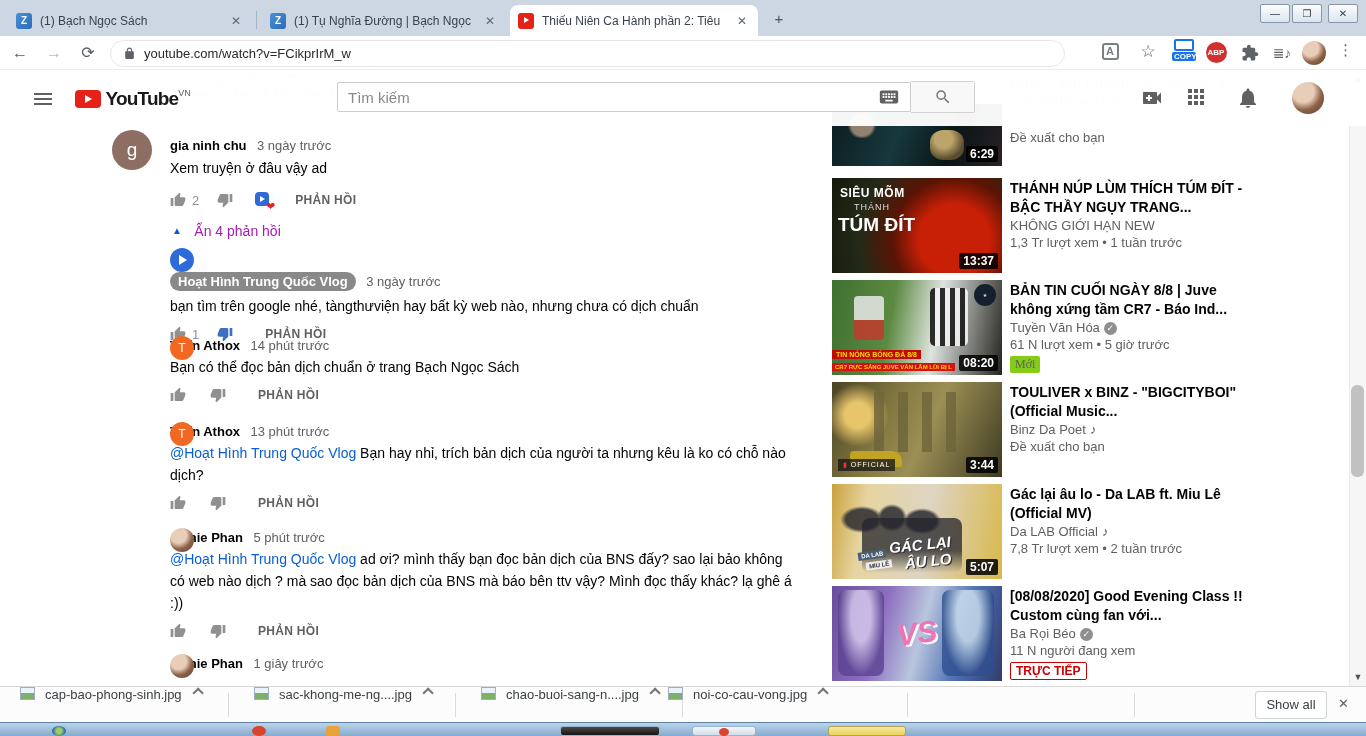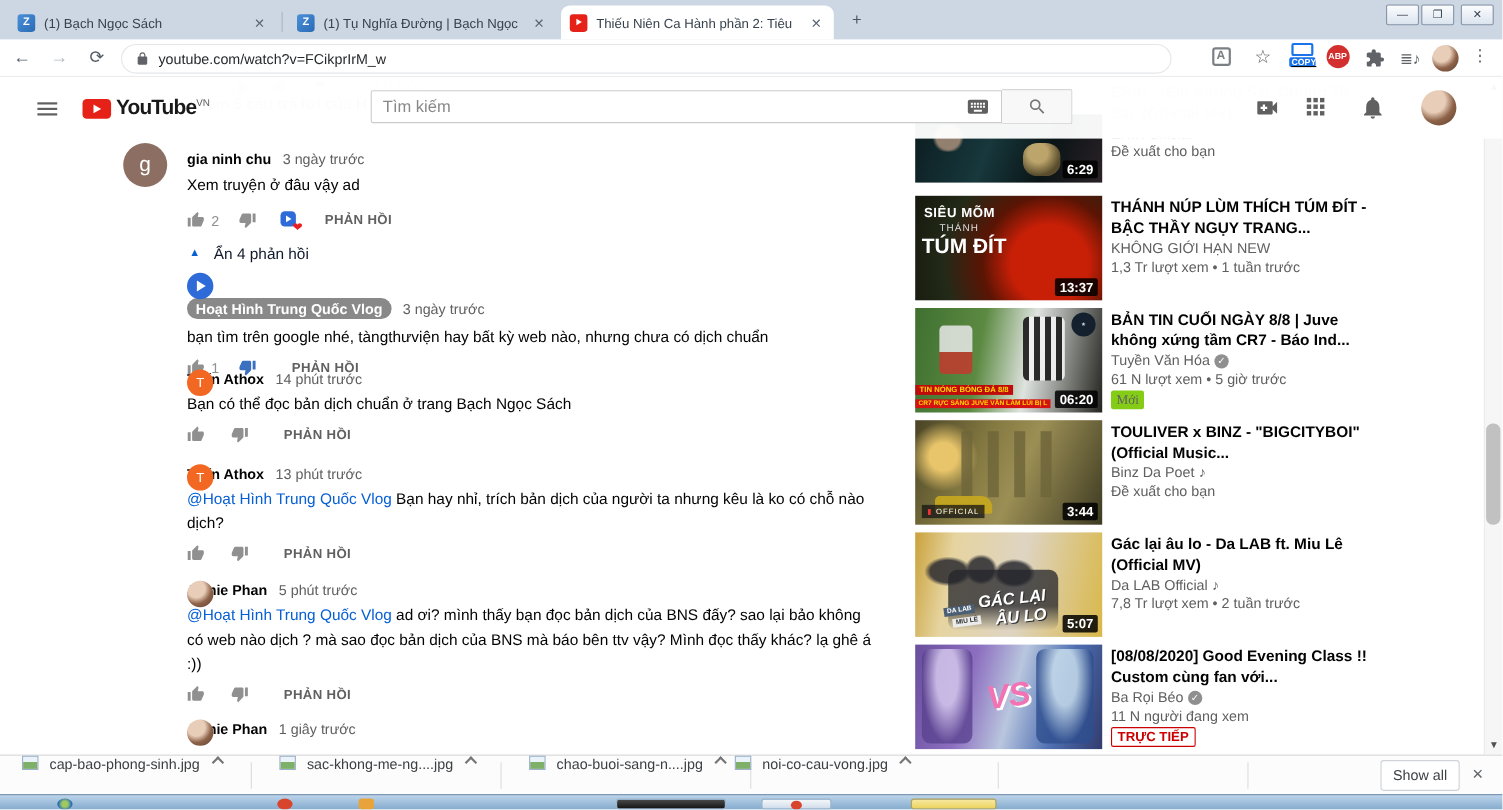--- a/index.html
+++ b/index.html
@@ -53,21 +53,21 @@
   .cmt-time { font-size:13px; color:#606060; margin-left:6px; font-weight:normal; }
   .cmt-text { font-size:14px; color:#030303; line-height:22px; width:625px; }
   .mention { color:#065fd4; }
   .act-row { display:flex; align-items:center; height:16px; }
   .t-ic { width:16px; height:16px; fill:#909090; }
   .t-ic.down { transform:rotate(180deg); }
   .t-ic.active { fill:#3b6fc0; }
   .like-n { font-size:13px; color:#909090; margin:0 0 0 6px; }
   .reply-lbl { font-size:12px; font-weight:bold; color:#606060; letter-spacing:0.3px; }
   .pill { background:#898989; color:#fff; font-size:13px; font-weight:bold; border-radius:12px; padding:2px 8px; }
-  .blue-link { color:#0f172a; font-size:14px; font-weight:bold; }
+  .blue-link { color:#a21caf; font-size:14px; font-weight:bold; }
   .reply { left:170px; width:660px; }
   .r-avatar { position:absolute; left:0; top:0; width:24px; height:24px; border-radius:50%; }
   .r-body { }
   .play-avatar { background:#2f6bd8; position:relative; }
   .play-avatar::after { content:""; position:absolute; left:9px; top:7px; border-left:8px solid #fff; border-top:5px solid transparent; border-bottom:5px solid transparent; }
   .heart-badge { position:relative; width:16px; height:16px; }
   .hb-av { width:14px; height:14px; border-radius:4px; background:#2f6bd8; position:absolute; top:0; left:0; }
   .hb-av::after { content:""; position:absolute; left:5px; top:4px; border-left:5px solid #fff; border-top:3px solid transparent; border-bottom:3px solid transparent; }
   .hb-heart { position:absolute; right:-4px; bottom:-5px; color:#e91e1e; font-size:11px; }
 
@@ -159,21 +159,21 @@
   <div class="abs omnibox">
     <svg class="t-ic" style="width:13px;height:13px;fill:#5f6368;">
         <use href="#lock"></use>
       </svg>
     <span class="url-text">youtube.com/watch?v=FCikprIrM_w</span>
   </div>
   <div class="abs ext-ic" style="left:1098px;">
     <span style="display:inline-block;width:17px;height:17px;border:2px solid #7b8085;border-radius:3px;color:#7b8085;font-size:11px;font-weight:bold;line-height:13px;">A</span>
   </div>
   <div class="abs ext-ic" style="left:1136px; font-size:17px; color:#5f6368;">☆</div>
-  <div class="abs ext-ic" style="left:1172px; top:3px;text-decoration:underline;">
+  <div class="abs ext-ic" style="left:1172px; top:3px;">
     <div style="width:20px;height:12px;border:2px solid #1a73e8;border-radius:2px;margin:0 auto;"></div>
     <div style="background:#1a73e8;color:#fff;font-size:8px;font-weight:bold;border-radius:2px;padding:0 2px;margin-top:1px;">COPY</div>
   </div>
   <div class="abs ext-ic" style="left:1204px;">
     <span style="display:inline-block;width:21px;height:21px;border-radius:50%;background:#d32f2f;color:#fff;font-size:8px;font-weight:bold;line-height:21px;">ABP</span>
   </div>
   <div class="abs ext-ic" style="left:1238px;">
     <svg style="width:18px;height:18px;fill:#5f6368;margin-top:3px;">
         <use href="#puzzle"></use>
       </svg>
@@ -376,21 +376,21 @@
   <div class="abs vid-title" style="top:179px;">THÁNH NÚP LÙM THÍCH TÚM ĐÍT - BẬC THẦY NGỤY TRANG...</div>
   <div class="abs vid-ch" style="top:218px;">KHÔNG GIỚI HẠN NEW</div>
   <div class="abs vid-meta" style="top:235px;">1,3 Tr lượt xem • 1 tuần trước</div>
 
   <div class="abs vid-thumb" style="top:280px; background:linear-gradient(100deg,#3f7030 0%,#5c8a42 35%,#dfe3df 60%,#23231f 100%);">
     <div style="position:absolute;right:6px;top:4px;width:22px;height:22px;border-radius:50%;background:#14202e;color:#cfd8e6;font-size:5px;text-align:center;line-height:22px;">★</div>
     <div style="position:absolute;left:22px;top:16px;width:30px;height:44px;background:linear-gradient(#e8e8e8 55%,#c23a2e 55%);border-radius:4px;opacity:.85;"></div>
     <div style="position:absolute;right:34px;top:8px;width:38px;height:58px;background:repeating-linear-gradient(90deg,#181818 0 5px,#f2f2f2 5px 10px);border-radius:5px;opacity:.9;"></div>
     <div style="position:absolute;left:0;bottom:16px;background:#c00b0b;color:#ffd900;font-size:7px;font-weight:bold;padding:1px 4px;">TIN NÓNG BÓNG ĐÁ 8/8</div>
     <div style="position:absolute;left:0;bottom:4px;background:#d41212;color:#ffd900;font-size:6px;font-weight:bold;padding:1px 3px;">CR7 RỰC SÁNG JUVE VẪN LÂM LÙI BỊ L</div>
-    <span class="dur">06:20</span>
+    <span class="dur">08:20</span>
   </div>
   <div class="abs vid-title" style="top:281px;">BẢN TIN CUỐI NGÀY 8/8 | Juve không xứng tầm CR7 - Báo Ind...</div>
   <div class="abs vid-ch" style="top:320px;"><span>Tuyền Văn Hóa</span><span class="chk">✓</span></div>
   <div class="abs vid-meta" style="top:337px;">61 N lượt xem • 5 giờ trước</div>
   <div class="abs" style="left:1010px; top:354px;"><span class="badge-new">Mới</span></div>
 
   <div class="abs vid-thumb" style="top:382px; background:radial-gradient(circle at 15% 35%, #e8c56a 0 8%, transparent 20%), linear-gradient(115deg,#4a4426 0%,#857a42 35%,#9c8f55 55%,#3d3a22 100%);">
     <div style="position:absolute;left:42px;top:10px;width:10px;height:60px;background:#6e653a;box-shadow:24px 0 #6e653a, 48px 0 #6e653a, 72px 0 #6e653a;opacity:.8;"></div>
     <div style="position:absolute;left:18px;bottom:10px;width:52px;height:16px;border-radius:4px 10px 2px 2px;background:#c8a81e;opacity:.9;"></div>
     <div style="position:absolute;left:6px;bottom:6px;color:#fff;font-size:7px;letter-spacing:1px;background:rgba(20,20,20,.75);padding:2px 5px;"><span style="color:#e33;">▮</span> <span>OFFICIAL</span></div>

